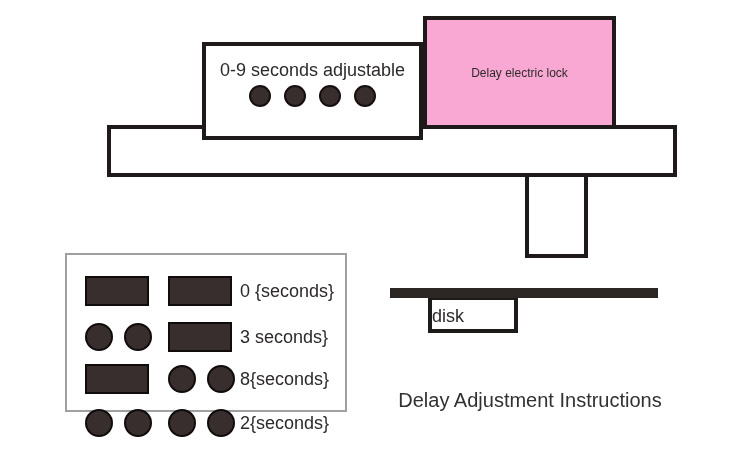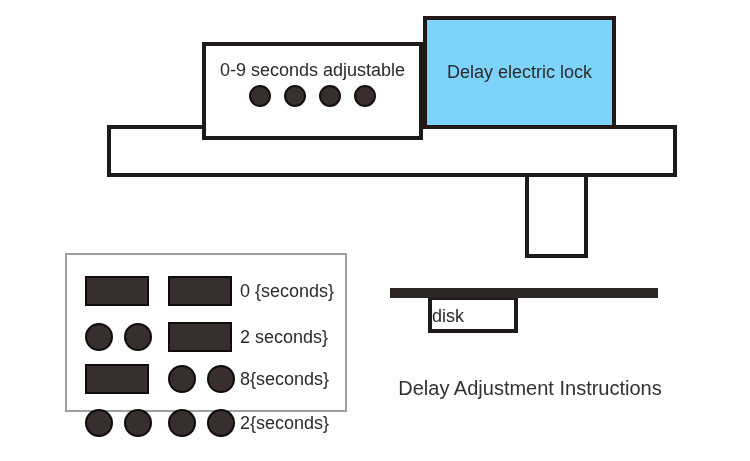--- a/index.html
+++ b/index.html
@@ -30,23 +30,23 @@
     padding-top: 14px; gap: 4px;
   }
   .adjuster-label { font-size: 18px; white-space: nowrap; }
   .dots { display: flex; gap: 13px; }
   .dot {
     width: 22px; height: 22px; border-radius: 50%;
     background: var(--dark-fill, #372e2d); border: 2px solid #15100f;
   }
   .lock-box {
     position: absolute; left: 423px; top: 16px; width: 193px; height: 113px;
-    background: #7dd3fc; border: 4px solid var(--outline, #1e1a19); z-index: 3;
+    background: #f9a8d4; border: 4px solid var(--outline, #1e1a19); z-index: 3;
     display: flex; align-items: center; justify-content: center;
-    font-size: 18px; white-space: nowrap;
+    font-size: 12px; white-space: nowrap;
   }
 
   
   .legend {
     position: absolute; left: 65px; top: 253px; width: 282px; height: 159px;
     background: #fff; border: 2px solid var(--legend-border, #a0a0a0);
   }
   .legend-row {
     position: absolute; left: 18px; height: 30px;
     display: flex; align-items: center;
@@ -70,21 +70,21 @@
   }
   .disk-box {
     position: absolute; left: 428px; top: 296px; width: 90px; height: 37px;
     background: #fff; border: 4px solid var(--outline, #1e1a19); z-index: 1;
     display: flex; align-items: center; 
     font-size: 18px; padding-top: 4px;
   }
 
   
   .caption {
-    position: absolute; left: 380px; top: 377px; width: 300px;
+    position: absolute; left: 380px; top: 389px; width: 300px;
     text-align: center; font-size: 20px; white-space: nowrap;
     color: #333030;
   }
 </style>
 </head>
 <body>
 
 <div class="stage">
 
   <div class="main-bar"></div>
@@ -116,21 +116,21 @@
       <div class="legend-label">0 {seconds}</div>
     </div>
     <div class="legend-row" style="top:67px">
       <div class="slot slot-left">
           <div class="shape-circle"></div>
           <div class="shape-circle"></div>
         </div>
       <div class="slot slot-right">
           <div class="shape-rect"></div>
         </div>
-      <div class="legend-label">2 seconds}</div>
+      <div class="legend-label">3 seconds}</div>
     </div>
     <div class="legend-row" style="top:109px">
       <div class="slot slot-left">
           <div class="shape-rect"></div>
         </div>
       <div class="slot slot-right">
           <div class="shape-circle"></div>
           <div class="shape-circle"></div>
         </div>
       <div class="legend-label">8{seconds}</div>

